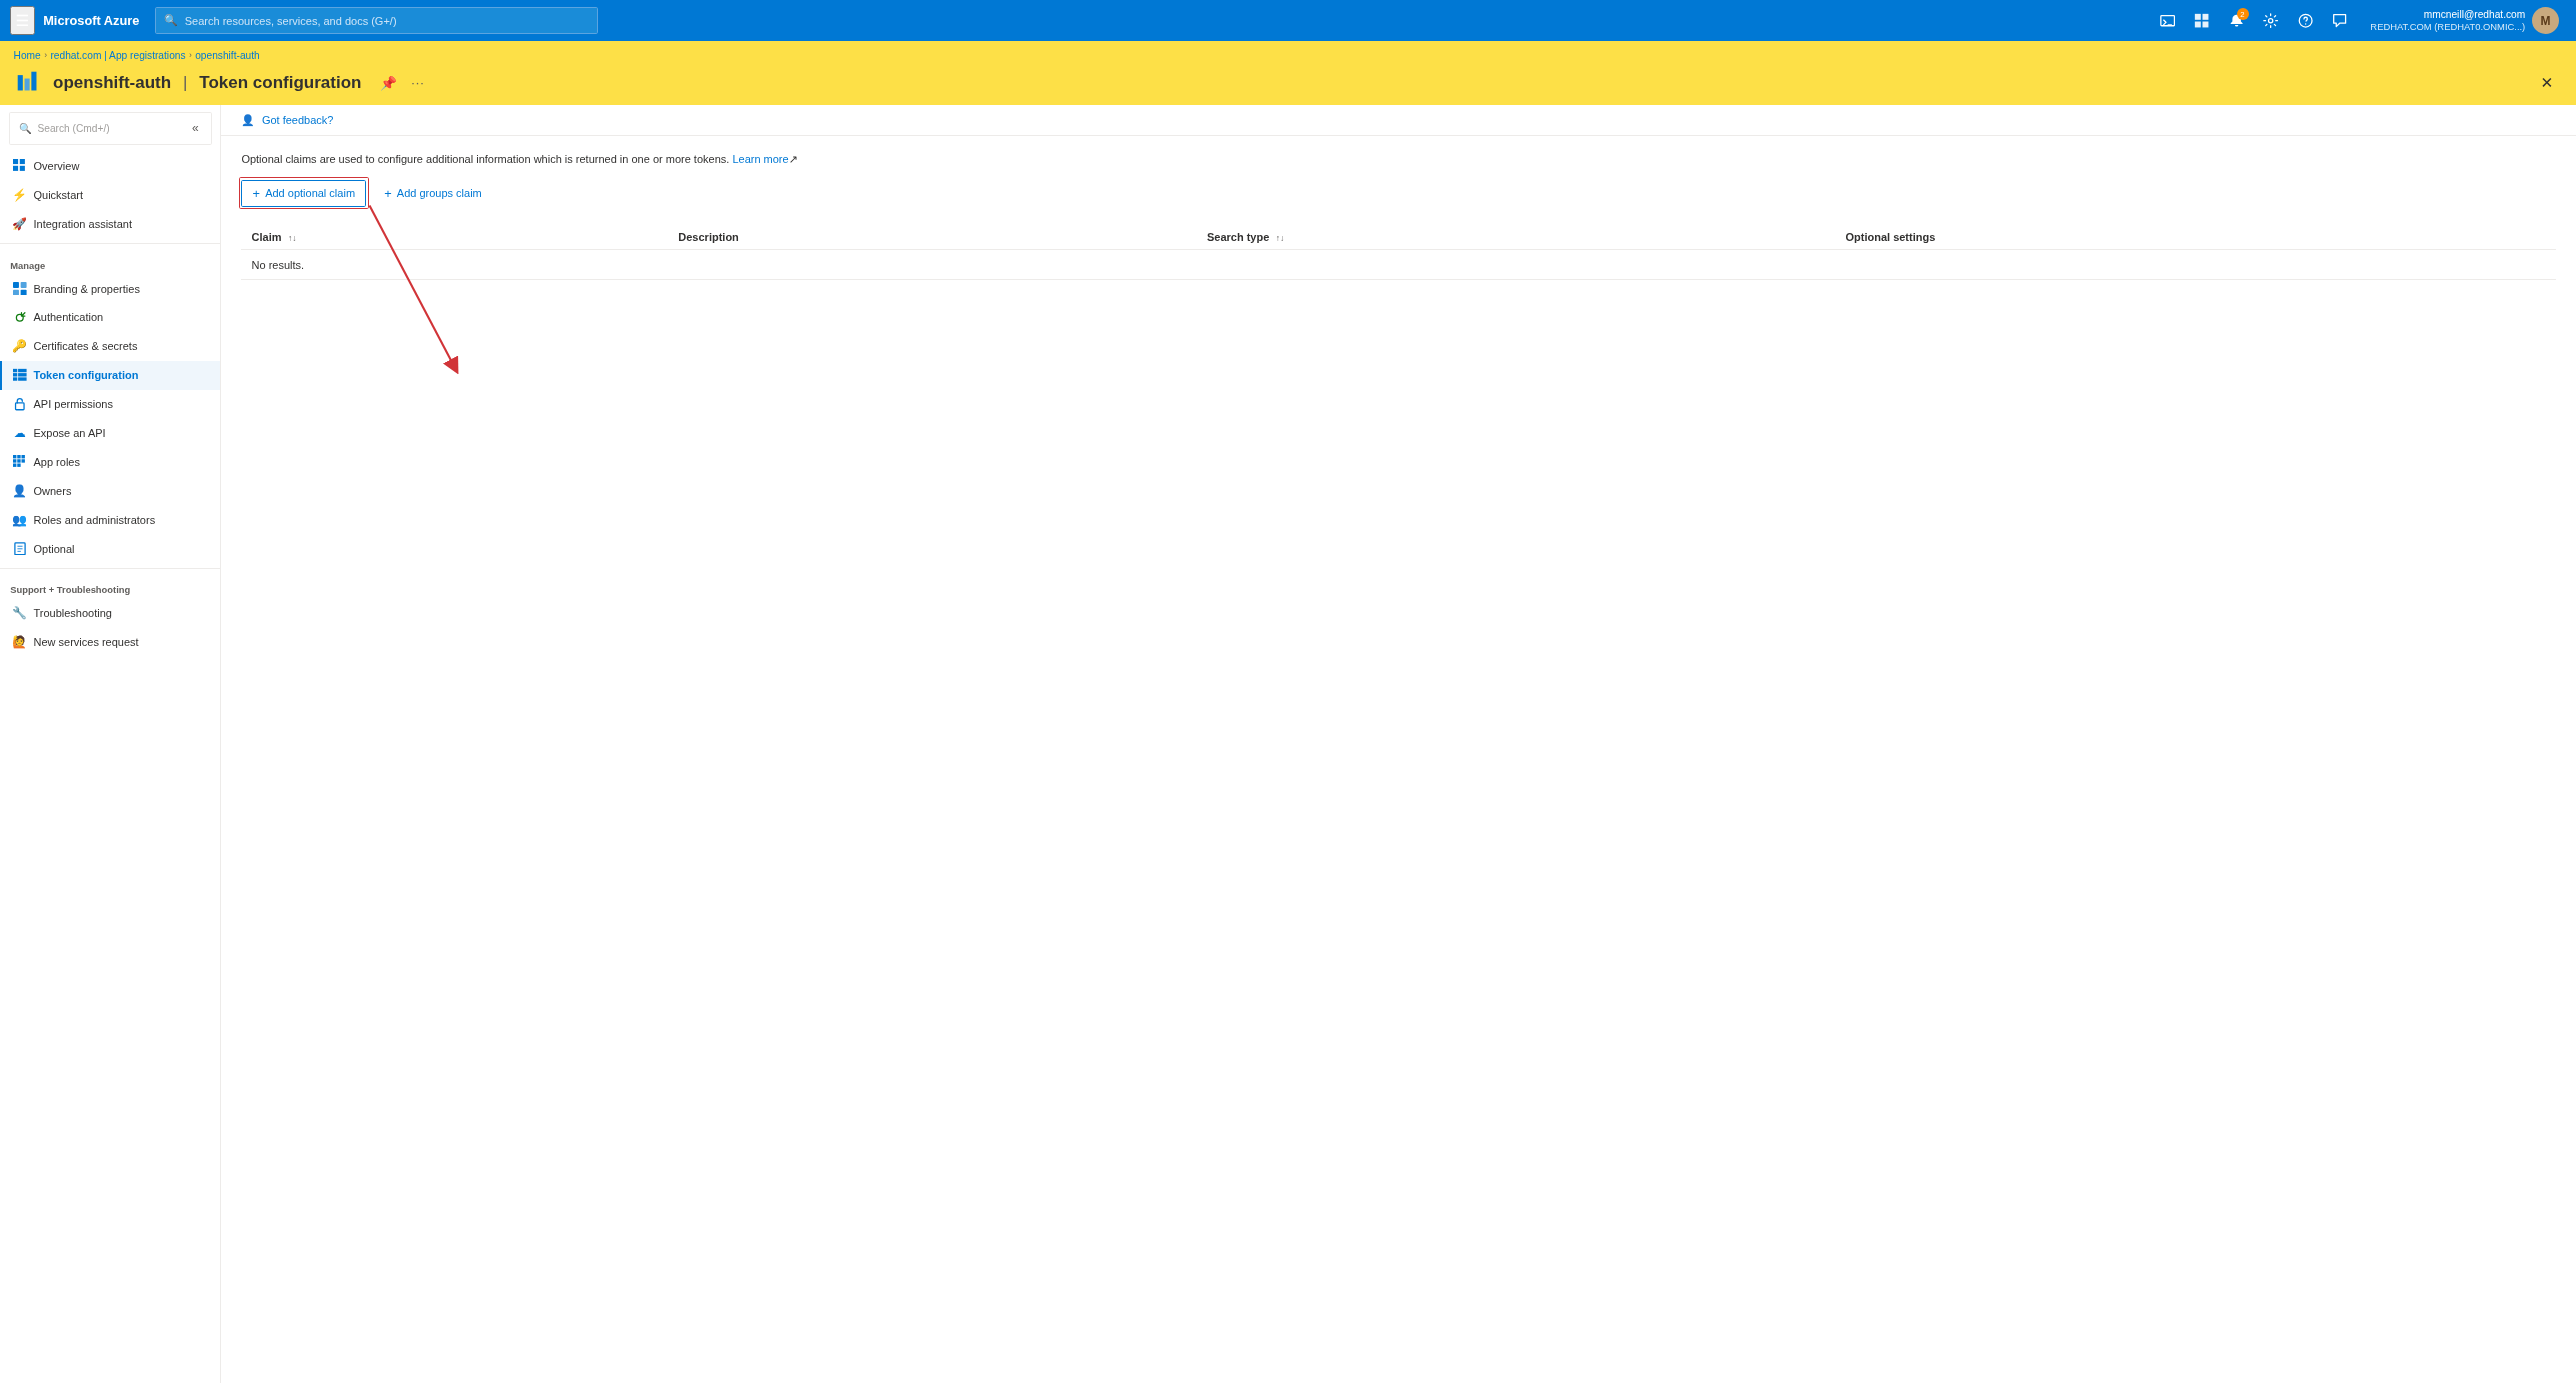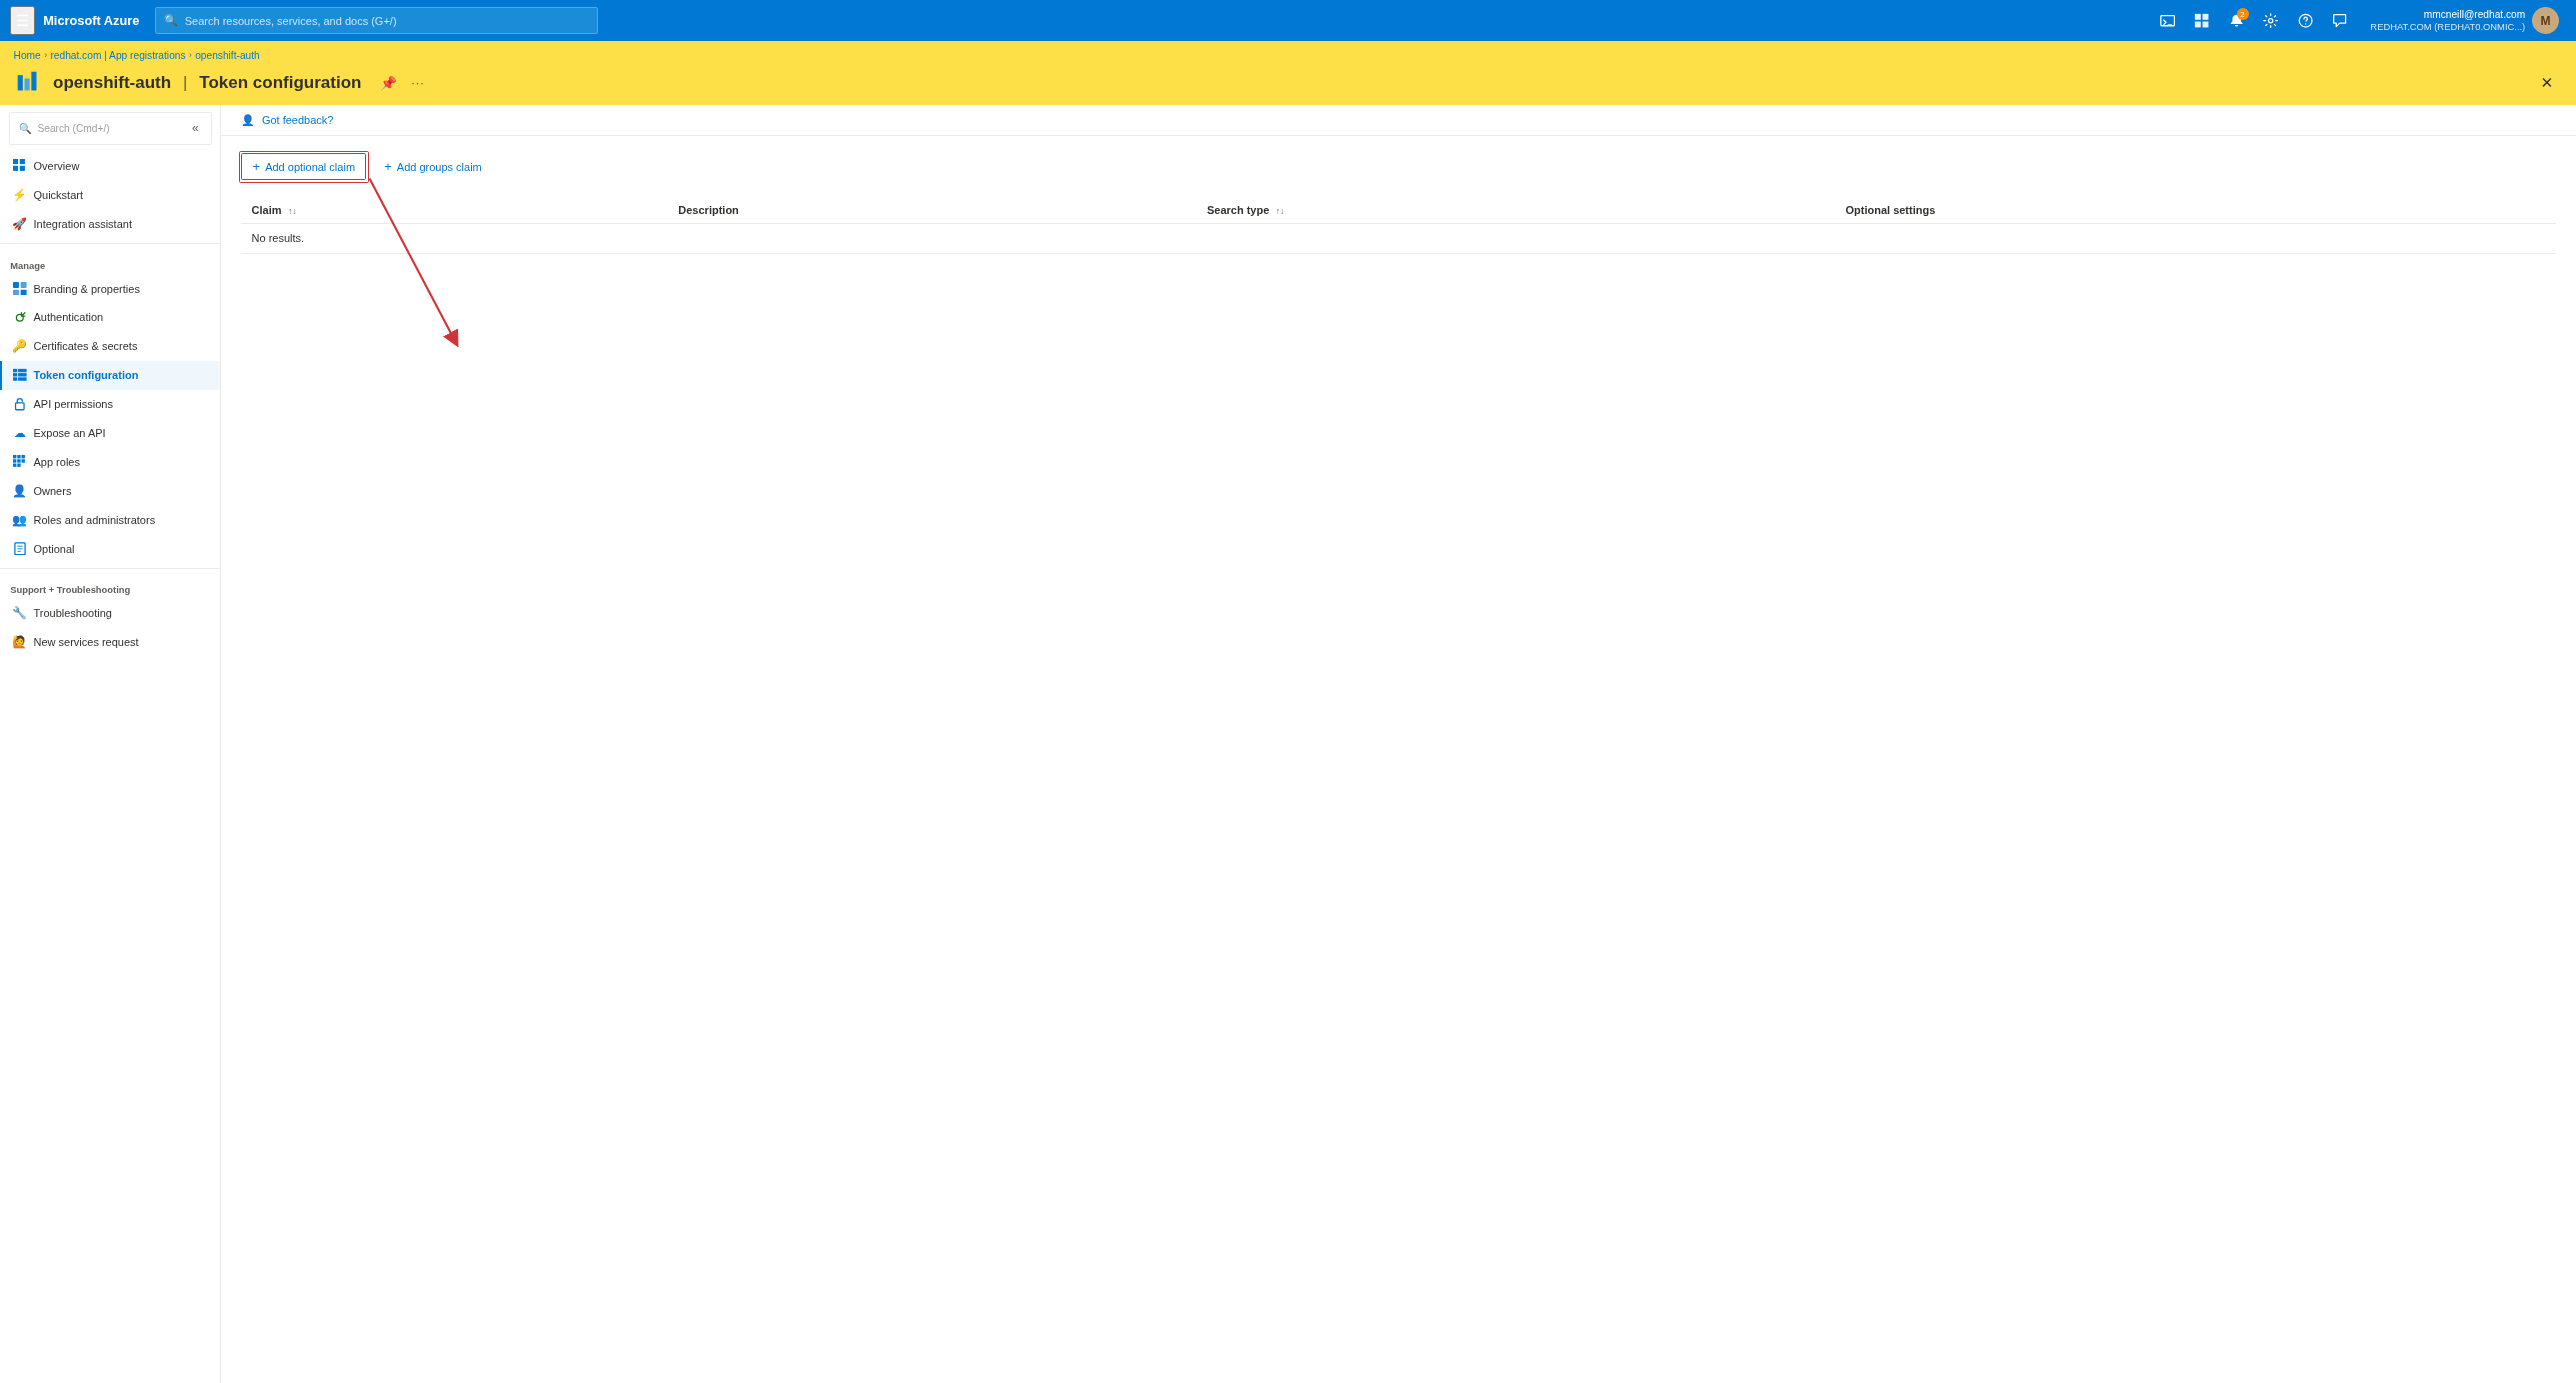--- a/index.html
+++ b/index.html
@@ -534,20 +534,24 @@
       </div>
     </div>
 
     <div class="content-area">
       <div class="feedback-bar">
         <span>👤</span>
         <span style="color:#0078d4;">Got feedback?</span>
       </div>
 
       <div class="content-inner">
+        <p class="content-desc">
+          <span>Optional claims are used to configure additional information which is returned in one or more tokens.</span>
+          <a>Learn more</a>↗
+        </p>
 
         
         <div class="content-with-annotation" style="position:relative; display:inline-block; width:100%;">
           <div class="toolbar" style="position:relative;">
             <button class="btn-add-optional">
               <span style="font-size:12.8px; font-weight:300;">+</span>
               <span>Add optional claim</span>
 
               <div style="position:absolute; top:-3.4px; left:-3.4px; right:-3.4px; bottom:-3.4px; border: 1.7px solid #d13438; border-radius:1.7px; pointer-events:none;"></div>
             </button>

